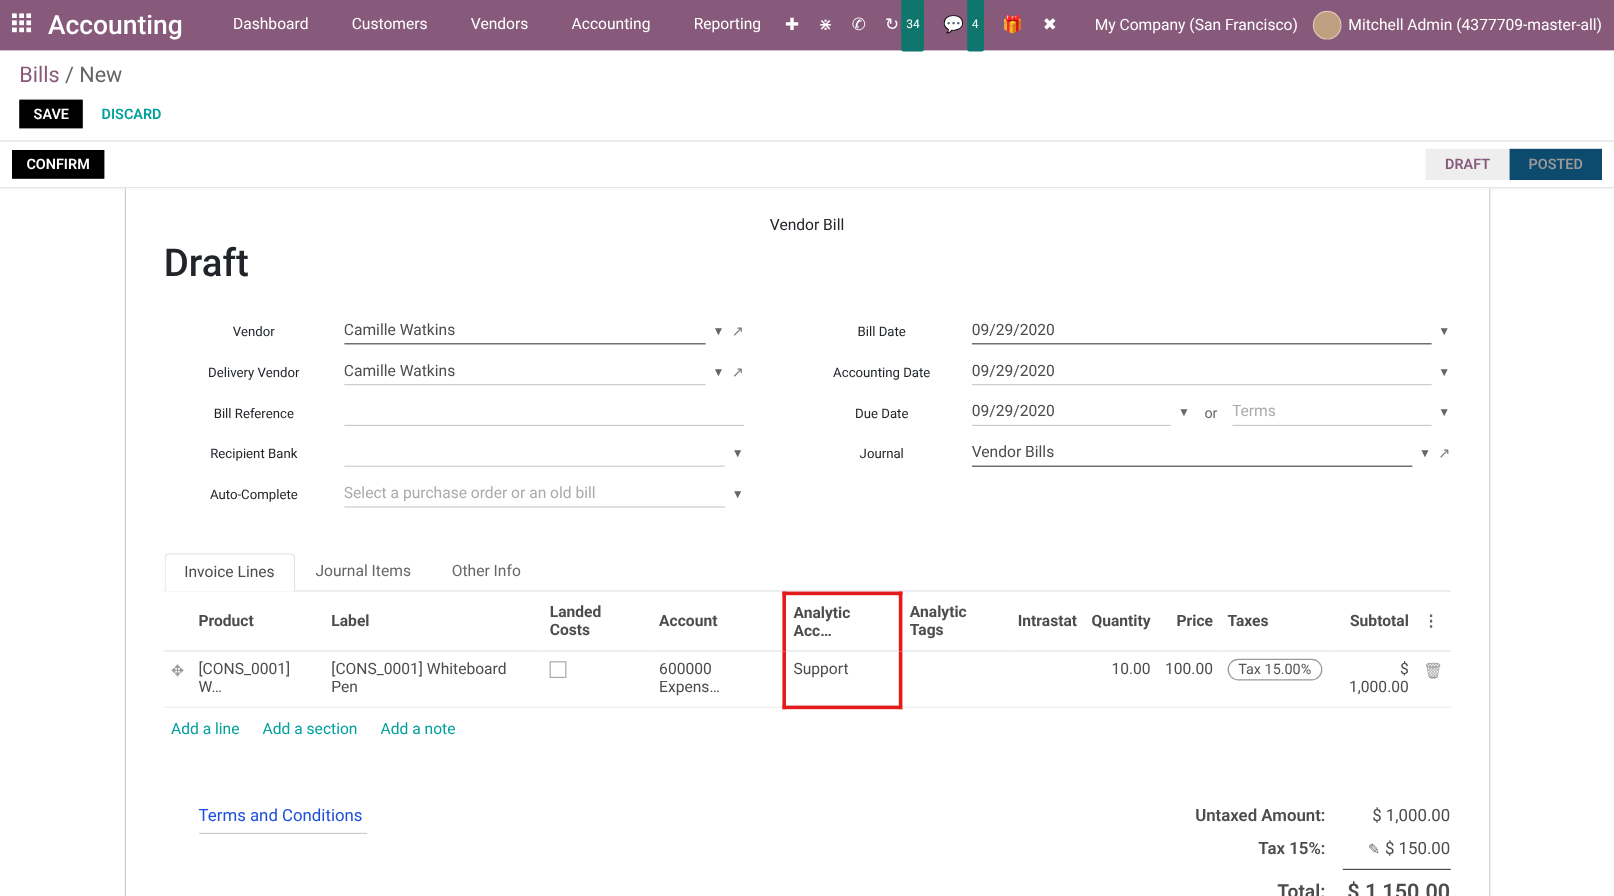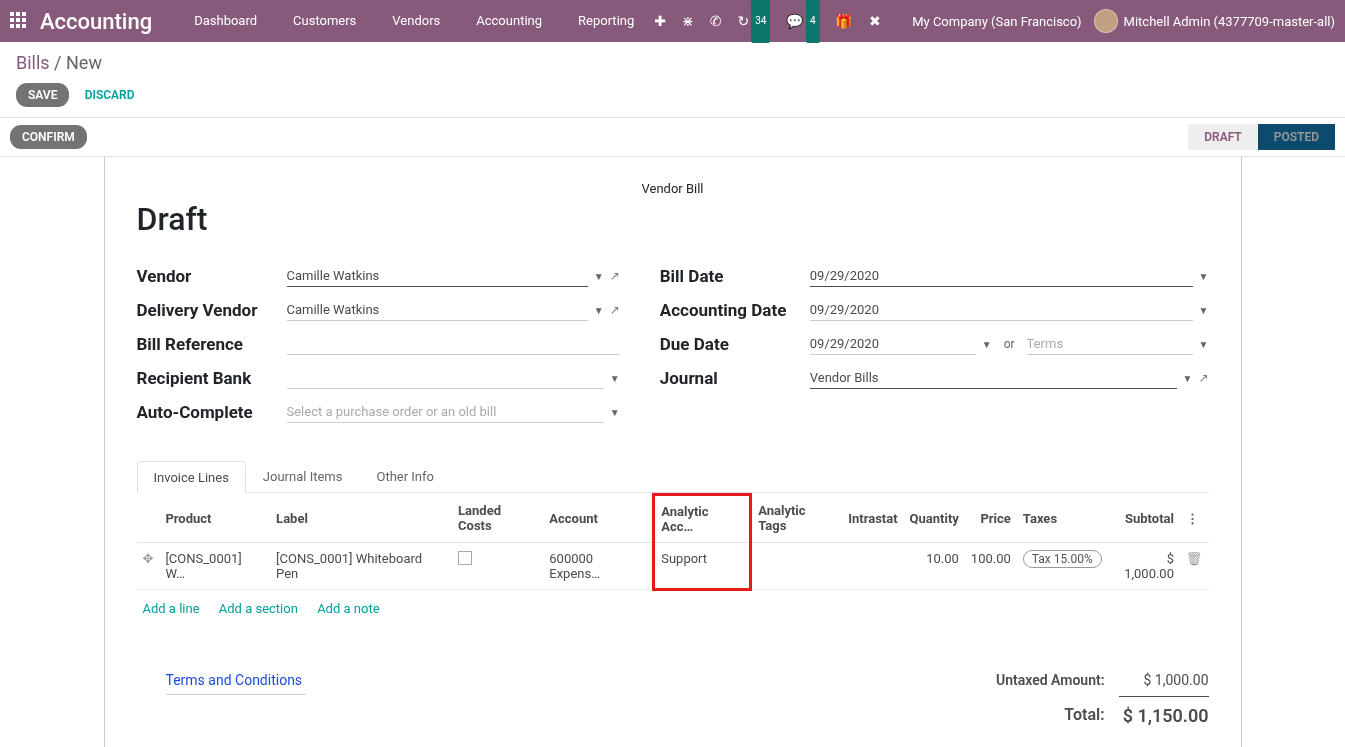--- a/index.html
+++ b/index.html
@@ -16,21 +16,21 @@
 .topnav .badge { background: #0f766e; color:#fff; font-size: 10px; padding: 1px 4px; border-radius: 2px; margin-left: 2px; }
 .topnav .company { margin: 0 12px; font-size: 13px; }
 .topnav .avatar { width: 24px; height: 24px; border-radius: 50%; background: #c0a080; display: inline-block; margin-right: 6px; vertical-align: middle; border:1px solid rgba(255,255,255,0.4);}
 .topnav .user { display:flex; align-items:center; font-size:13px;}
 
 
 .control-panel { padding: 10px 16px; border-bottom: 1px solid #e0e0e0; }
 .breadcrumb { font-size: 18px; color: #666; margin-bottom: 10px; }
 .breadcrumb a { color: #875a7b; text-decoration: none; }
 .btn { padding: 5px 12px; font-size: 12px; font-weight: 600; text-transform: uppercase; border: none; cursor: pointer; }
-.btn-primary { background: #737373; color: #fff; border-radius: 11px; }
+.btn-primary { background: #000000; color: #fff; }
 .btn-link { background: transparent; color: #00a09d; }
 
 
 .status-row { display: flex; align-items: center; border-bottom: 1px solid #e0e0e0; padding: 6px 10px; }
 .status-row .left { }
 .status-row .right { margin-left: auto; display: flex; align-items:center; }
 .status-step { position: relative; padding: 6px 16px; font-size: 12px; font-weight: 600; text-transform: uppercase; color: #999; background:#0c4a6e; }
 .status-step.active { color: #875a7b; background:#eee; }
 .status-step.active::after{
   content:''; position:absolute; right:-10px; top:0; bottom:0; width:0; height:0;
@@ -39,21 +39,21 @@
 
 
 .sheet-wrap { display:flex; justify-content:center; padding: 0 0 40px 0; }
 .sheet { width: 1138px; border: 1px solid #ccc; border-top:none; padding: 24px 32px; background:#fff; }
 .form-title-sm { font-size: 13px; font-weight:400; color:#212529;text-align:center; }
 .form-title-lg { font-size: 32px; font-weight: 500; color:#212529; margin-top: 4px; margin-bottom: 24px; }
 
 .form-grid { display: flex; gap: 40px; }
 .form-col { flex: 1; }
 .form-row { display: flex; align-items: center; margin-bottom: 6px; min-height: 28px; }
-.form-row label { width: 150px; font-size: 17px; font-weight: 700; color: #212529; }
+.form-row label { width: 150px; font-size: 11px; font-weight: 400; color: #212529; text-align: center; }
 .form-row .field { flex: 1; display:flex; align-items:center; gap:6px; }
 .fake-input { flex:1; border: none; border-bottom: 1px solid #ccc; padding: 3px 0; font-size: 13px; color: #4c4c4c; background:transparent; outline:none; }
 .fake-input.bold-bb { border-bottom: 1px solid #4c4c4c; }
 .fake-input::placeholder { color: #aaa; }
 .caret { color: #666; font-size: 10px; cursor:pointer; }
 .ext-link { color:#7c7c7c; font-size:12px; cursor:pointer; }
 .or-text { font-size: 12px; color: #666; margin: 0 6px;}
 
 
 .tabs { margin-top: 28px; border-bottom: 1px solid #dee2e6; display:flex; }
@@ -284,20 +284,24 @@
 
   <div class="bottom-row">
     <div class="terms-box">
       <span class="terms-input">Terms and Conditions</span>
     </div>
     <div class="totals">
       <div class="trow">
         <span class="tlbl">Untaxed Amount:</span>
         <span class="tval">$ 1,000.00</span>
       </div>
+      <div class="trow">
+        <span class="tlbl">Tax 15%:</span>
+        <span class="tval"><span class="pencil">✎</span><span>$ 150.00</span></span>
+      </div>
       <div class="sep"></div>
       <div class="trow total-row">
         <span class="tlbl">Total:</span>
         <span class="tval">$ 1,150.00</span>
       </div>
     </div>
   </div>
 
 </div>
 </div>

